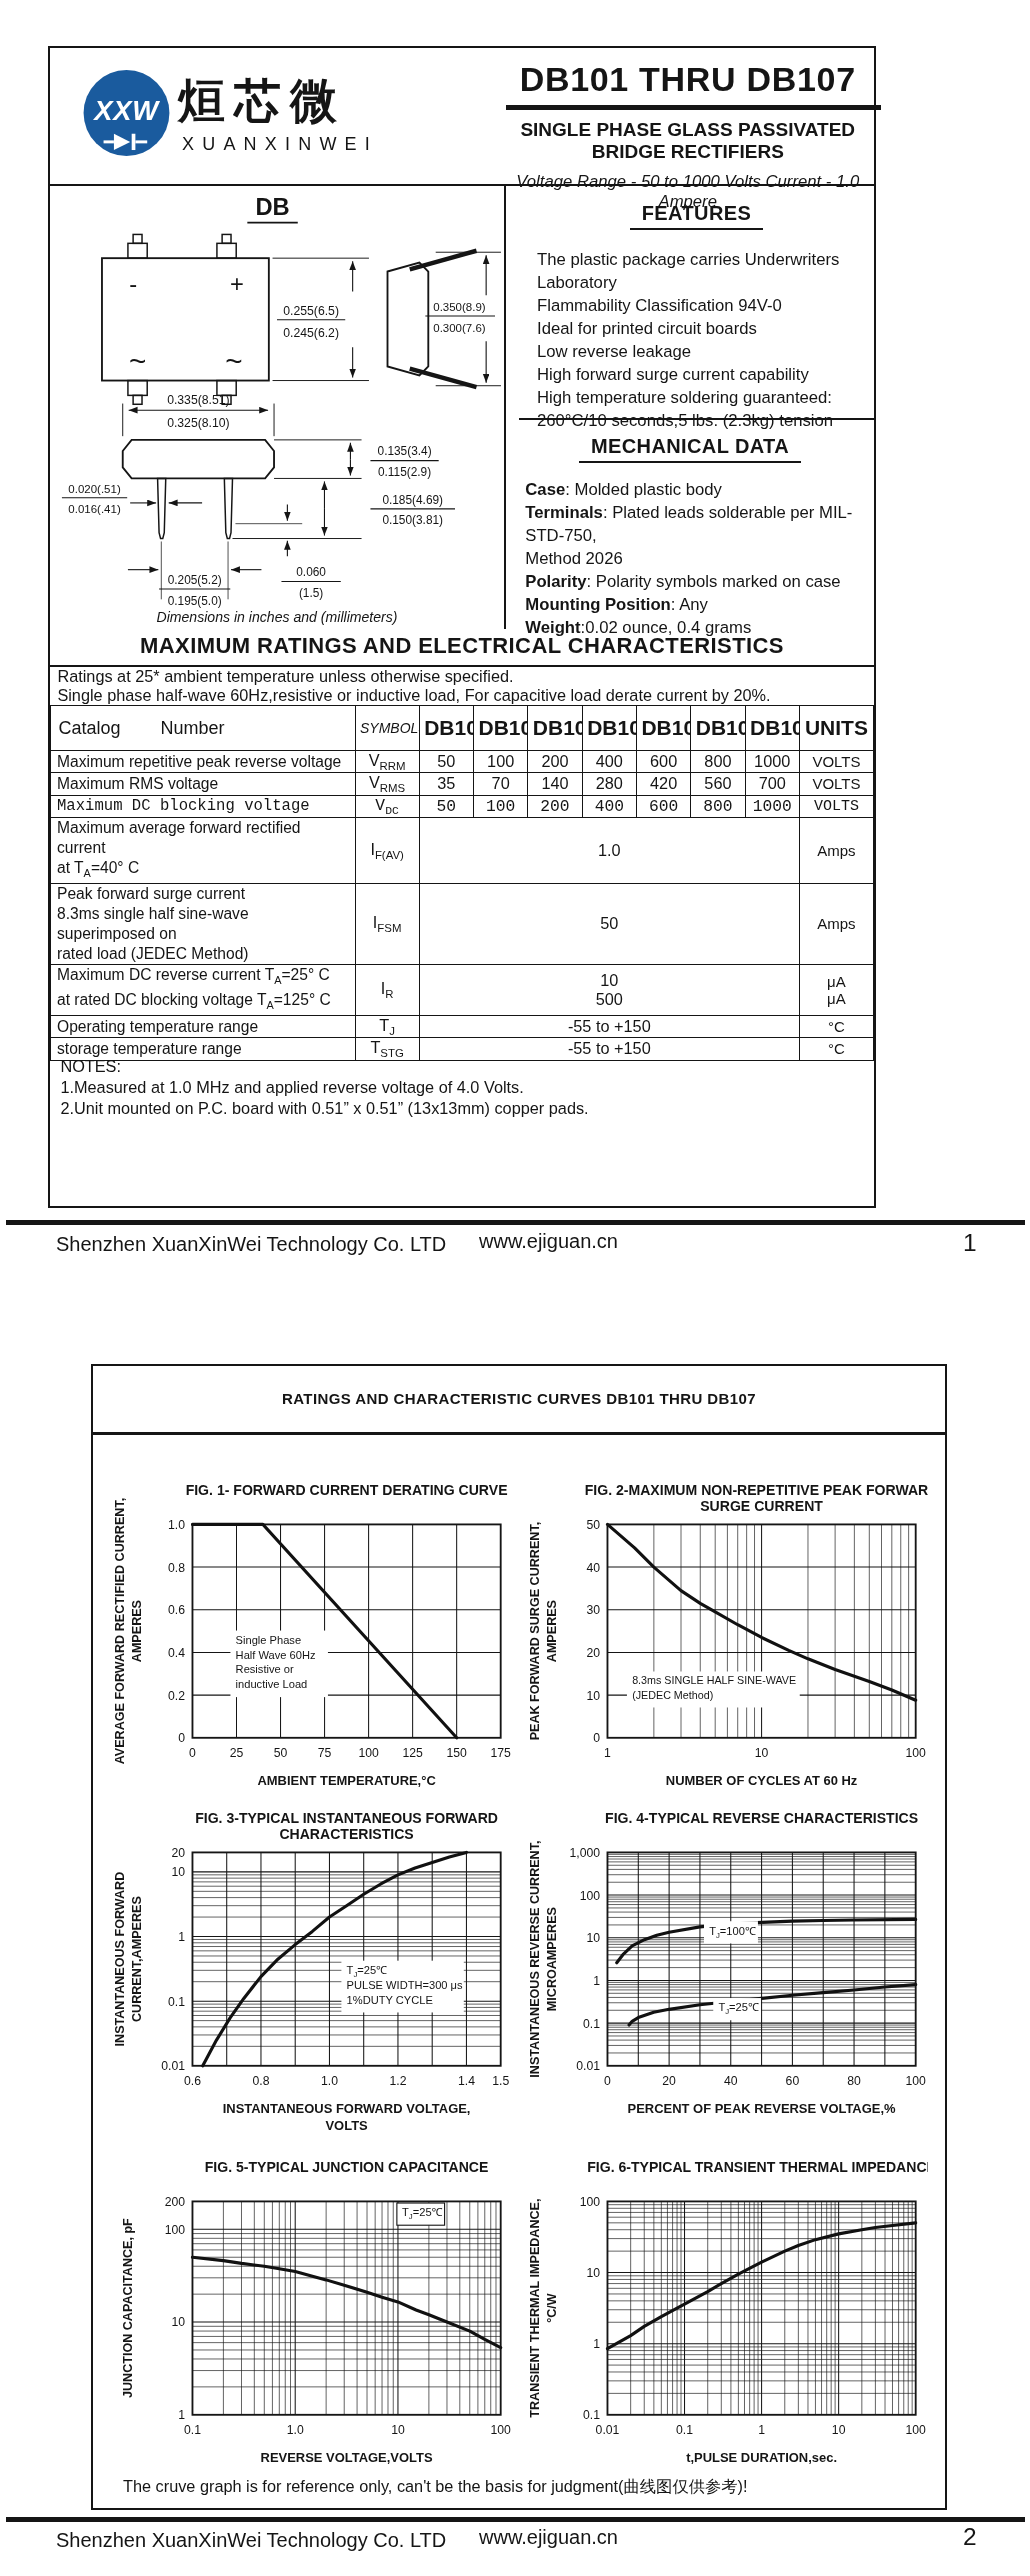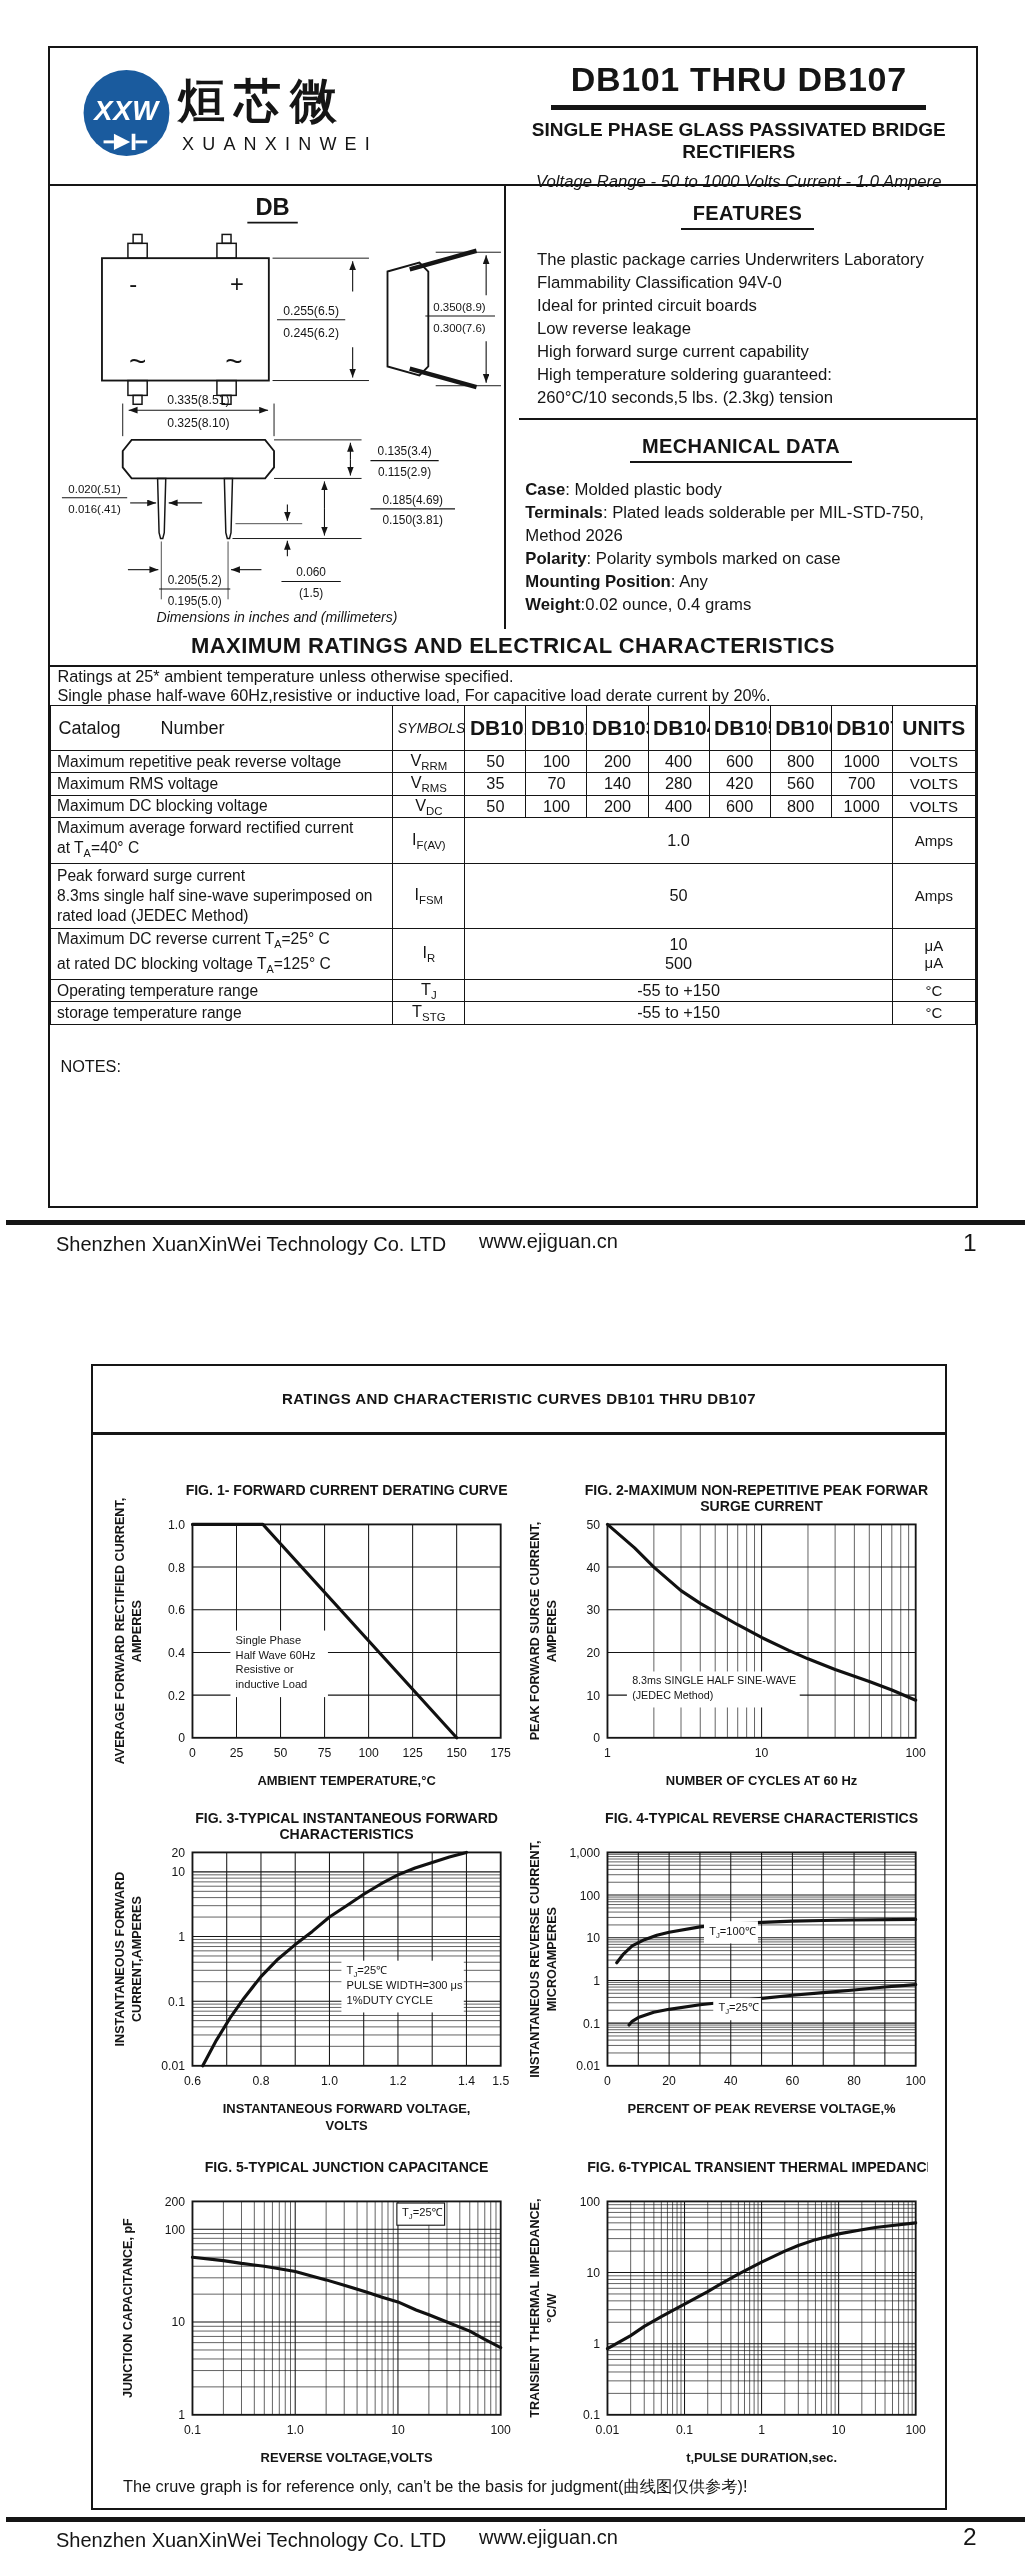--- a/index.html
+++ b/index.html
@@ -1,21 +1,21 @@
 <!DOCTYPE html>
 <html style="font-size:12px"><head>
 <meta charset="utf-8">
 <style>
   html,body{margin:0;padding:0;}
   body{width:1031px;height:2576px;position:relative;background:#fff;color:#151515;
        font-family:"Liberation Sans",sans-serif;}
   .abs{position:absolute;}
   .box{border:2.2px solid #151515;box-sizing:border-box;}
   
-  .p1-box{left:48px;top:46px;width:930px;height:1162px;}
+  .p1-box{left:48px;top:46px;width:828px;height:1162px;}
   .p1-header{left:0;top:0;right:0;height:136px;border-bottom:2.2px solid #151515;}
   .logo-cn{left:128px;top:22px;font-size:47px;font-weight:bold;letter-spacing:9px;}
   .logo-latin{left:132px;top:86px;font-size:18px;letter-spacing:8.2px;}
   .title-wrap{left:456px;top:0;right:4.5px;text-align:center;}
   .main-title{font-size:34px;font-weight:bold;margin-top:12px;letter-spacing:0.7px;}
   .title-rule{width:375px;height:5.2px;background:#151515;margin:6px auto 9px auto;}
   .subtitle{font-size:19px;font-weight:bold;}
   .range-line{font-size:16.7px;font-style:italic;margin-top:9px;}
   .pkg-box{left:0;top:136px;width:454px;height:445px;border-right:2.2px solid #151515;}
   .feat-box{left:456px;top:136px;right:0;height:234px;border-bottom:2.2px solid #151515;margin-left:13px;}
@@ -258,21 +258,21 @@
             <td class="sym">V<sub>RMS</sub></td>
             <td class="val">35</td>
             <td class="val">70</td>
             <td class="val">140</td>
             <td class="val">280</td>
             <td class="val">420</td>
             <td class="val">560</td>
             <td class="val">700</td>
             <td class="unit">VOLTS</td>
           </tr>
-          <tr style="height: 18.5px;">
+          <tr style="height: 18.5px; font-family: Liberation Mono, monospace;">
             <td class="lbl">
               <div>Maximum DC blocking voltage</div>
             </td>
             <td class="sym">V<sub>DC</sub></td>
             <td class="val">50</td>
             <td class="val">100</td>
             <td class="val">200</td>
             <td class="val">400</td>
             <td class="val">600</td>
             <td class="val">800</td>
@@ -328,20 +328,24 @@
             <td class="sym">T<sub>STG</sub></td>
             <td class="val" colspan="7">-55 to +150</td>
             <td class="unit">°C</td>
           </tr>
         </tbody>
       </table>
   </div>
 
   <div class="abs notes">
     <div>NOTES:</div>
+    <div>
+        <div>1.Measured at 1.0 MHz and applied reverse voltage of 4.0 Volts.</div>
+        <div>2.Unit mounted on P.C. board with 0.51”  x 0.51”  (13x13mm) copper pads.</div>
+      </div>
   </div>
 </div>
 
 <div class="abs foot-rule" style="top:1220px"></div>
 <div class="abs foot-co" style="left:56px;top:1233px">Shenzhen XuanXinWei Technology Co. LTD</div>
 <div class="abs foot-site" style="left:479px;top:1230px">www.ejiguan.cn</div>
 <div class="abs foot-page" style="left:963px;top:1229px">1</div>
 
 <div class="abs box p2-box">
   <div class="abs p2-titlebar">RATINGS AND CHARACTERISTIC CURVES DB101 THRU DB107</div>

